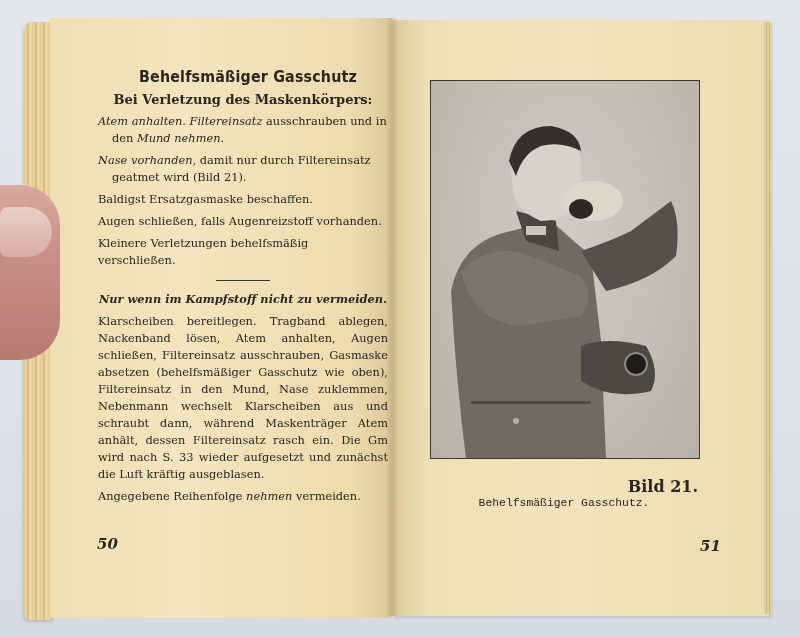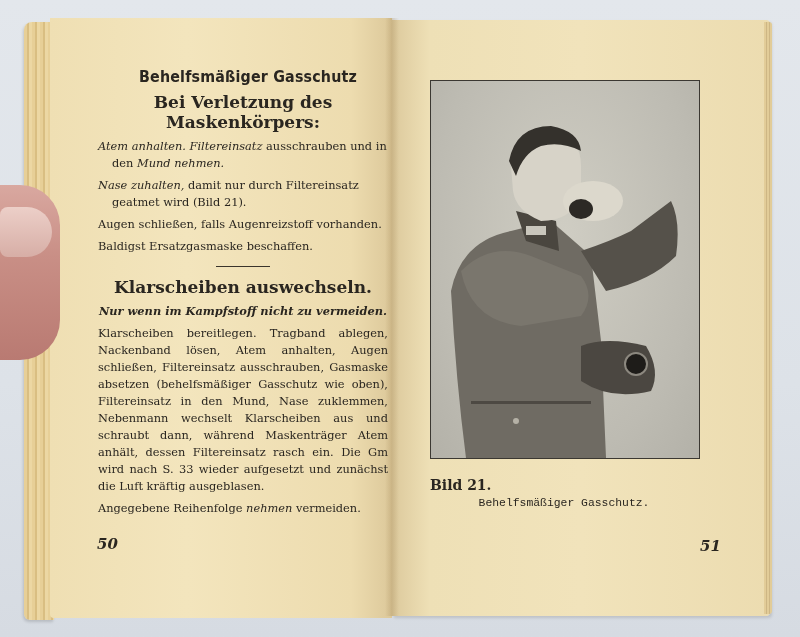--- a/index.html
+++ b/index.html
@@ -25,33 +25,33 @@
   .thumb{position:absolute;left:-30px;top:185px;width:90px;height:175px;}
   .thumb .skin{position:absolute;left:0;top:0;width:90px;height:175px;
      background:linear-gradient(180deg,#d9a8a0 0%,#c98f86 40%,#b97a72 100%);
      border-radius:0 40px 40px 0;}
   .thumb .nail{position:absolute;left:30px;top:22px;width:52px;height:50px;
      background:linear-gradient(180deg,#eccfc8,#d7aea6);border-radius:8px 26px 26px 8px;}
   
   .lp{position:absolute;left:98px;top:68px;width:290px;color:#2a2620;}
   .title{font-family:"DejaVu Sans",sans-serif;font-weight:bold;font-size:15.5px;text-align:center;
      letter-spacing:.2px;margin:0 0 6px 10px;transform:scaleX(.92);}
-  .subhead{font-weight:bold;font-size:17px;text-align:center;margin:0 0 6px 0;}
+  .subhead{font-weight:bold;font-size:13px;text-align:center;margin:0 0 6px 0;}
   .p{font-size:11.4px;line-height:17px;margin:0 0 5px 0;}
   .p.hang{padding-left:14px;text-indent:-14px;}
   .it{font-style:italic;}
   .rule{width:54px;height:1px;background:#3a342b;margin:11px auto 10px;}
   .center{text-align:center;font-weight:bold;}
   .pnum{position:absolute;font-style:italic;font-weight:bold;font-size:15px;color:#2a2620;}
   
   .photo{position:absolute;left:430px;top:80px;width:268px;height:377px;border:1.5px solid #3b3832;
      background:radial-gradient(ellipse at 50% 40%,#cfcdc3 0%,#bdbbb2 70%,#b3b1a8 100%);overflow:hidden;}
   .photo svg{position:absolute;left:0;top:0;}
-  .caption-title{position:absolute;left:430px;top:477px;width:268px;text-align:left;
-     font-weight:bold;font-size:14px;color:#2a2620;}
+  .caption-title{position:absolute;left:430px;top:477px;width:268px;text-align:right;
+     font-weight:bold;font-size:16px;color:#2a2620;}
   .caption{position:absolute;left:430px;top:497px;width:268px;text-align:center;font-size:11.4px;color:#2a2620;font-family:Liberation Mono, monospace;}
 </style>
 </head>
 <body>
 
 <div class="book">
   <div class="left-edge"></div>
   <div class="left-page"></div>
   <div class="right-page"></div>
   <div class="right-edge"></div>
@@ -64,28 +64,28 @@
 
   <div class="lp">
     <div class="title">Behelfsmäßiger Gasschutz</div>
     <div class="subhead">Bei Verletzung des Maskenkörpers:</div>
 
     <div class="p hang">
       <span class="it">Atem anhalten. Filtereinsatz</span><span> ausschrauben und in den</span>
       <span class="it">Mund nehmen.</span>
     </div>
     <div class="p hang">
-      <span class="it">Nase zuhalten,</span><span> damit nur durch Filtereinsatz geatmet wird (Bild 21).</span>
+      <span class="it">Nase vorhanden,</span><span> damit nur durch Filtereinsatz geatmet wird (Bild 21).</span>
     </div>
+    <div class="p">Baldigst Ersatzgasmaske beschaffen.</div>
     <div class="p">Augen schließen, falls Augenreizstoff vorhanden.</div>
-    <div class="p">Baldigst Ersatzgasmaske beschaffen.</div>
+    <div class="p">Kleinere Verletzungen behelfsmäßig verschließen.</div>
 
     <div class="rule"></div>
 
-    <div class="subhead">Klarscheiben auswechseln.</div>
     <div class="p it center">Nur wenn im Kampfstoff nicht zu vermeiden.</div>
     <div class="p" style="text-align:justify">Klarscheiben bereitlegen. Tragband ablegen, Nackenband lösen, Atem anhalten, Augen schließen, Filtereinsatz ausschrauben, Gasmaske absetzen (behelfsmäßiger Gasschutz wie oben), Filtereinsatz in den Mund, Nase zuklemmen, Nebenmann wechselt Klarscheiben aus und schraubt dann, während Maskenträger Atem anhält, dessen Filtereinsatz rasch ein. Die Gm wird nach S. 33 wieder aufgesetzt und zunächst die Luft kräftig ausgeblasen.</div>
     <div class="p">
       <span>Angegebene Reihenfolge </span><span class="it">nehmen</span><span> vermeiden.</span>
     </div>
   </div>
 
   <div class="pnum" style="left:97px;top:535px;text-align:center;">50</div>
 
   <div class="photo" title="Soldier in uniform breathing through a gas-mask filter held to his mouth, mask case at his side">

